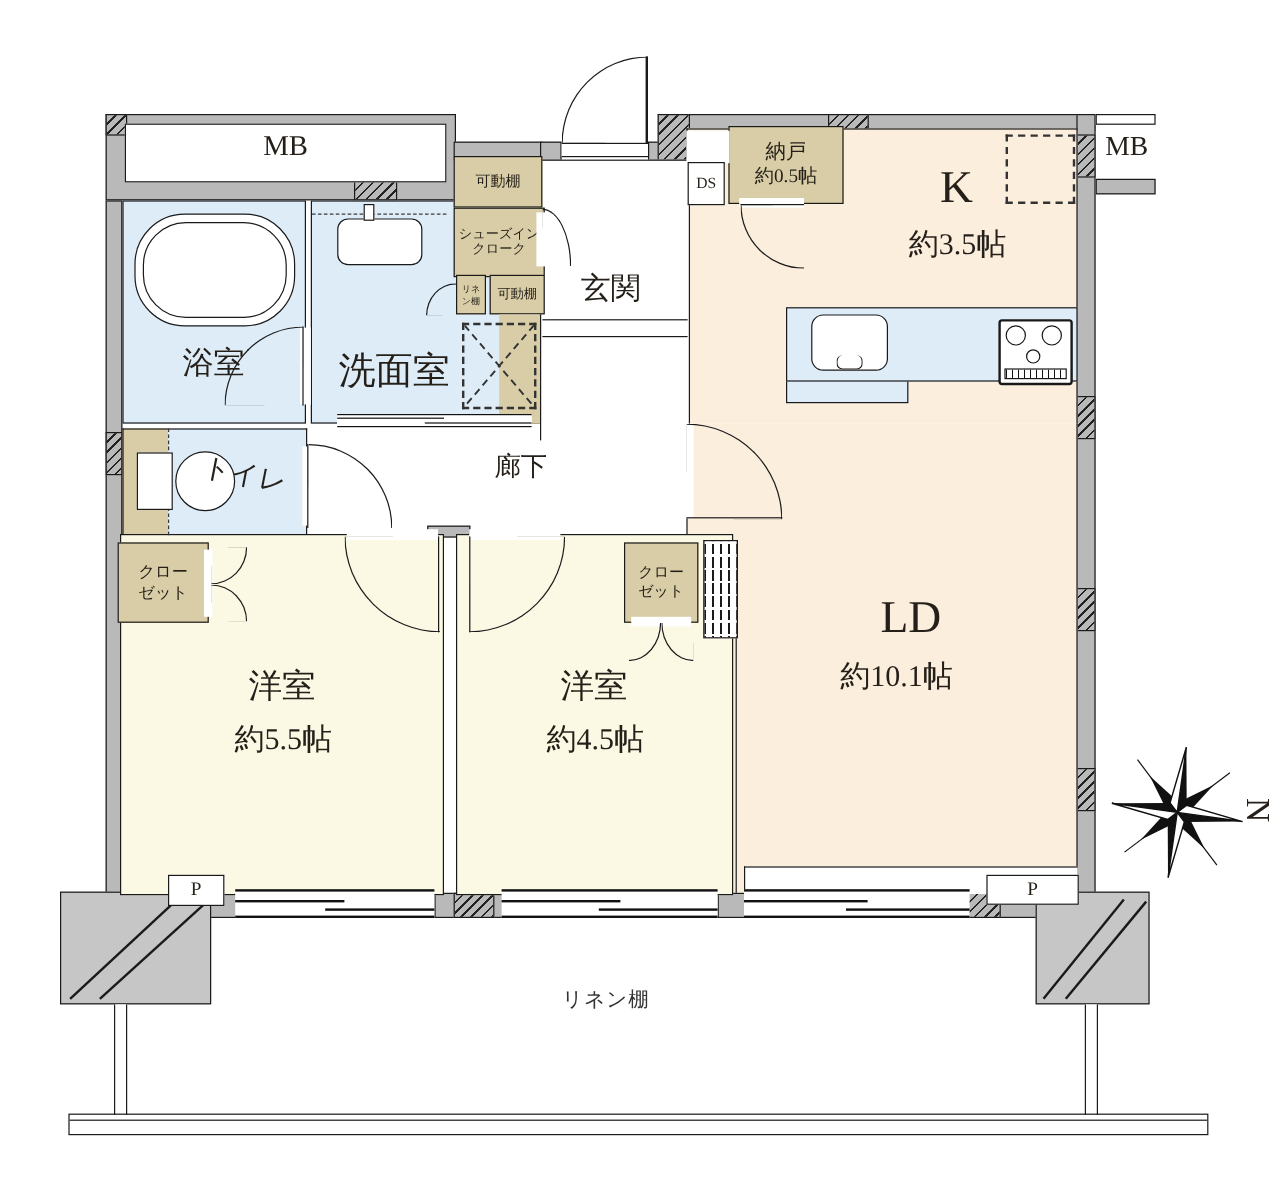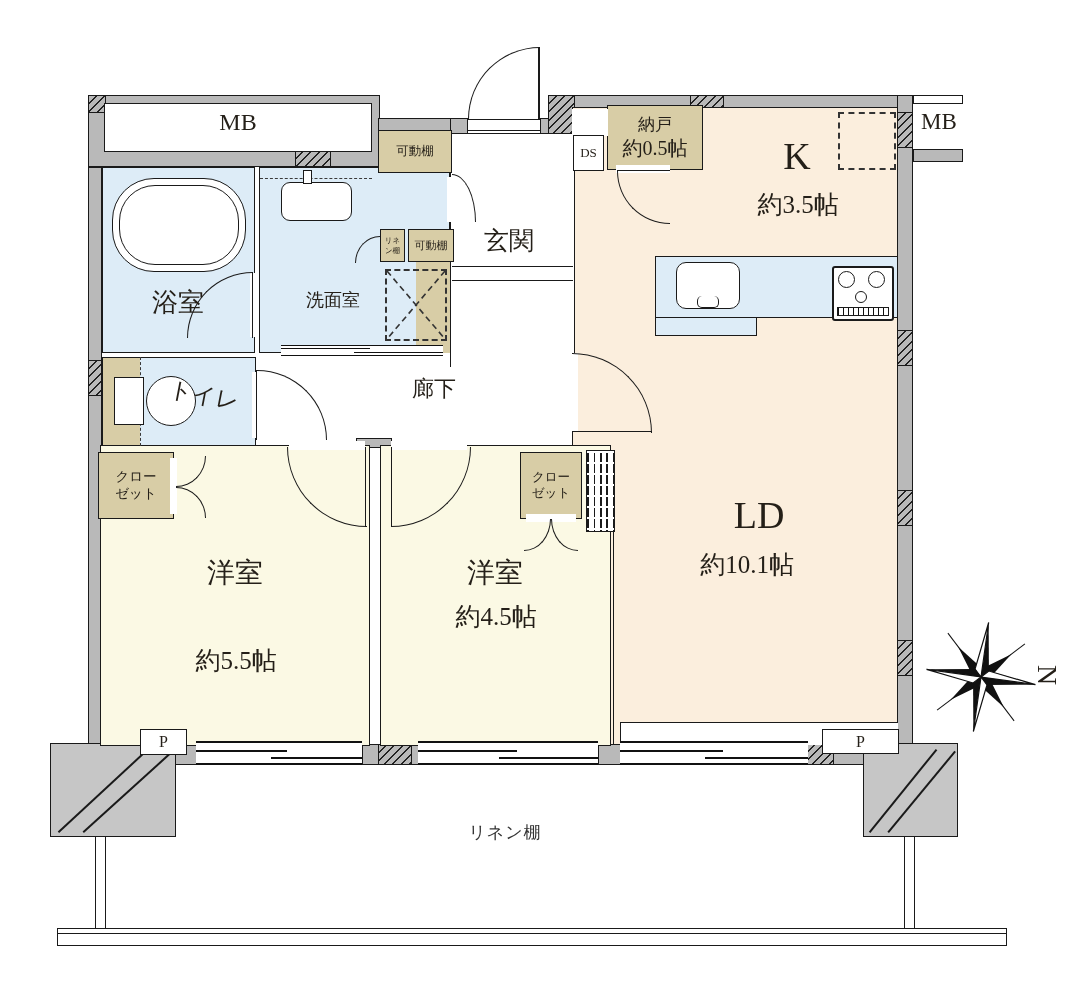--- a/index.html
+++ b/index.html
@@ -104,31 +104,34 @@
   <div class="a white" style="left:450px;top:133px;width:125px;height:234px;border:1.6px solid #1a1a1a;border-bottom:none;"></div>
 
   <div class="a cream room" style="left:100px;top:445px;width:270px;height:301px;"></div>
   <div class="a cream room" style="left:380px;top:445px;width:231px;height:301px;"></div>
 
   <div class="a white" style="left:620px;top:722px;width:278px;height:23px;border-top:1.6px solid #1a1a1a;border-left:1.6px solid #1a1a1a;"></div>
 
   <div class="a tan cbox" style="left:378px;top:130px;width:74px;height:43px;border:1.5px solid #1a1a1a;">
     <div class="lbl" style="position:static;font-size:12.5px;">可動棚</div>
   </div>
+  <div class="a tan cbox" style="left:378px;top:173px;width:76px;height:58px;border:1.5px solid #1a1a1a;">
+    <div class="lbl wrap" style="position:static;font-size:11px;width:70px;">シューズインクローク</div>
+  </div>
   <div class="a tan cbox" style="left:380px;top:229px;width:25px;height:33px;border:1.5px solid #1a1a1a;">
     <div class="lbl wrap" style="position:static;font-size:7.5px;width:23px;">リネン棚</div>
   </div>
   <div class="a tan cbox" style="left:408px;top:229px;width:46px;height:33px;border:1.5px solid #1a1a1a;">
     <div class="lbl" style="position:static;font-size:11px;">可動棚</div>
   </div>
   <div class="a tan nb" style="left:416px;top:262px;width:34px;height:91px;"></div>
 
   <div class="a tan cbox" style="left:607px;top:105px;width:96px;height:65px;border:1.6px solid #1a1a1a;">
     <div class="lbl" style="position:static;font-size:17px;">納戸</div>
-    <div class="lbl" style="position:static;font-size:20px;">約0.5帖</div>
+    <div class="lbl" style="position:static;font-size:16px;">約0.5帖</div>
   </div>
   <div class="a white nb" style="left:572px;top:109px;width:36px;height:27px;"></div>
   <div class="a white cbox" style="left:573px;top:135px;width:31px;height:36px;border:1.5px solid #1a1a1a;">
     <div class="lbl" style="position:static;font-size:13px;">DS</div>
   </div>
 
   <div class="a tan cbox" style="left:98px;top:452px;width:76px;height:67px;border:1.6px solid #1a1a1a;">
     <div class="lbl wrap" style="position:static;font-size:13.5px;width:46px;">クローゼット</div>
   </div>
   <div class="a tan cbox" style="left:520px;top:452px;width:62px;height:67px;border:1.6px solid #1a1a1a;">
@@ -231,30 +234,30 @@
   </div>
 
   <div class="a white cbox" style="left:140px;top:729px;width:47px;height:26px;border:1.6px solid #1a1a1a;">
     <div class="lbl" style="position:static;font-size:16px;">P</div>
   </div>
   <div class="a white cbox" style="left:822px;top:729px;width:77px;height:25px;border:1.6px solid #1a1a1a;">
     <div class="lbl" style="position:static;font-size:16px;">P</div>
   </div>
 
   <div class="lbl" style="left:126px;top:287px;width:104px;font-size:26px;">浴室</div>
-  <div class="lbl" style="left:294px;top:290px;width:78px;font-size:18px;text-align:center;">洗面室</div>
+  <div class="lbl" style="left:282px;top:290px;width:78px;font-size:31px;text-align:center;">洗面室</div>
   <div class="lbl" style="left:158px;top:382px;width:92px;font-size:23px;transform:rotate(11deg);">トイレ</div>
   <div class="lbl" style="left:482px;top:226px;width:54px;font-size:25px;">玄関</div>
   <div class="lbl" style="left:410px;top:376px;width:48px;font-size:22px;">廊下</div>
   <div class="lbl" style="left:775px;top:133px;width:44px;font-size:38px;">K</div>
   <div class="lbl" style="left:738px;top:190px;width:120px;font-size:25px;">約3.5帖</div>
   <div class="lbl" style="left:722px;top:492px;width:74px;font-size:38px;">LD</div>
   <div class="lbl" style="left:678px;top:550px;width:138px;font-size:25px;">約10.1帖</div>
   <div class="lbl" style="left:185px;top:556px;width:100px;font-size:28px;">洋室</div>
-  <div class="lbl" style="left:178px;top:602px;width:116px;font-size:25px;margin-top:44px;">約5.5帖</div>
+  <div class="lbl" style="left:178px;top:602px;width:116px;font-size:25px;">約5.5帖</div>
   <div class="lbl" style="left:445px;top:556px;width:100px;font-size:28px;">洋室</div>
   <div class="lbl" style="left:438px;top:602px;width:116px;font-size:25px;">約4.5帖</div>
 
   <svg class="a" style="left:922px;top:618px;" width="118" height="118" viewBox="0 0 118 118">
     <g transform="rotate(8 59 59)">
       <line x1="59" y1="4" x2="59" y2="114" transform="rotate(45 59 59)" stroke="#111" stroke-width="1"></line>
       <line x1="59" y1="4" x2="59" y2="114" transform="rotate(135 59 59)" stroke="#111" stroke-width="1"></line>
       <g transform="rotate(45 59 59)">
         <polygon points="59,21 65,53 59,59 53,53" fill="#111"></polygon>
         <polygon points="59,97 65,65 59,59 53,65" fill="#111"></polygon>

